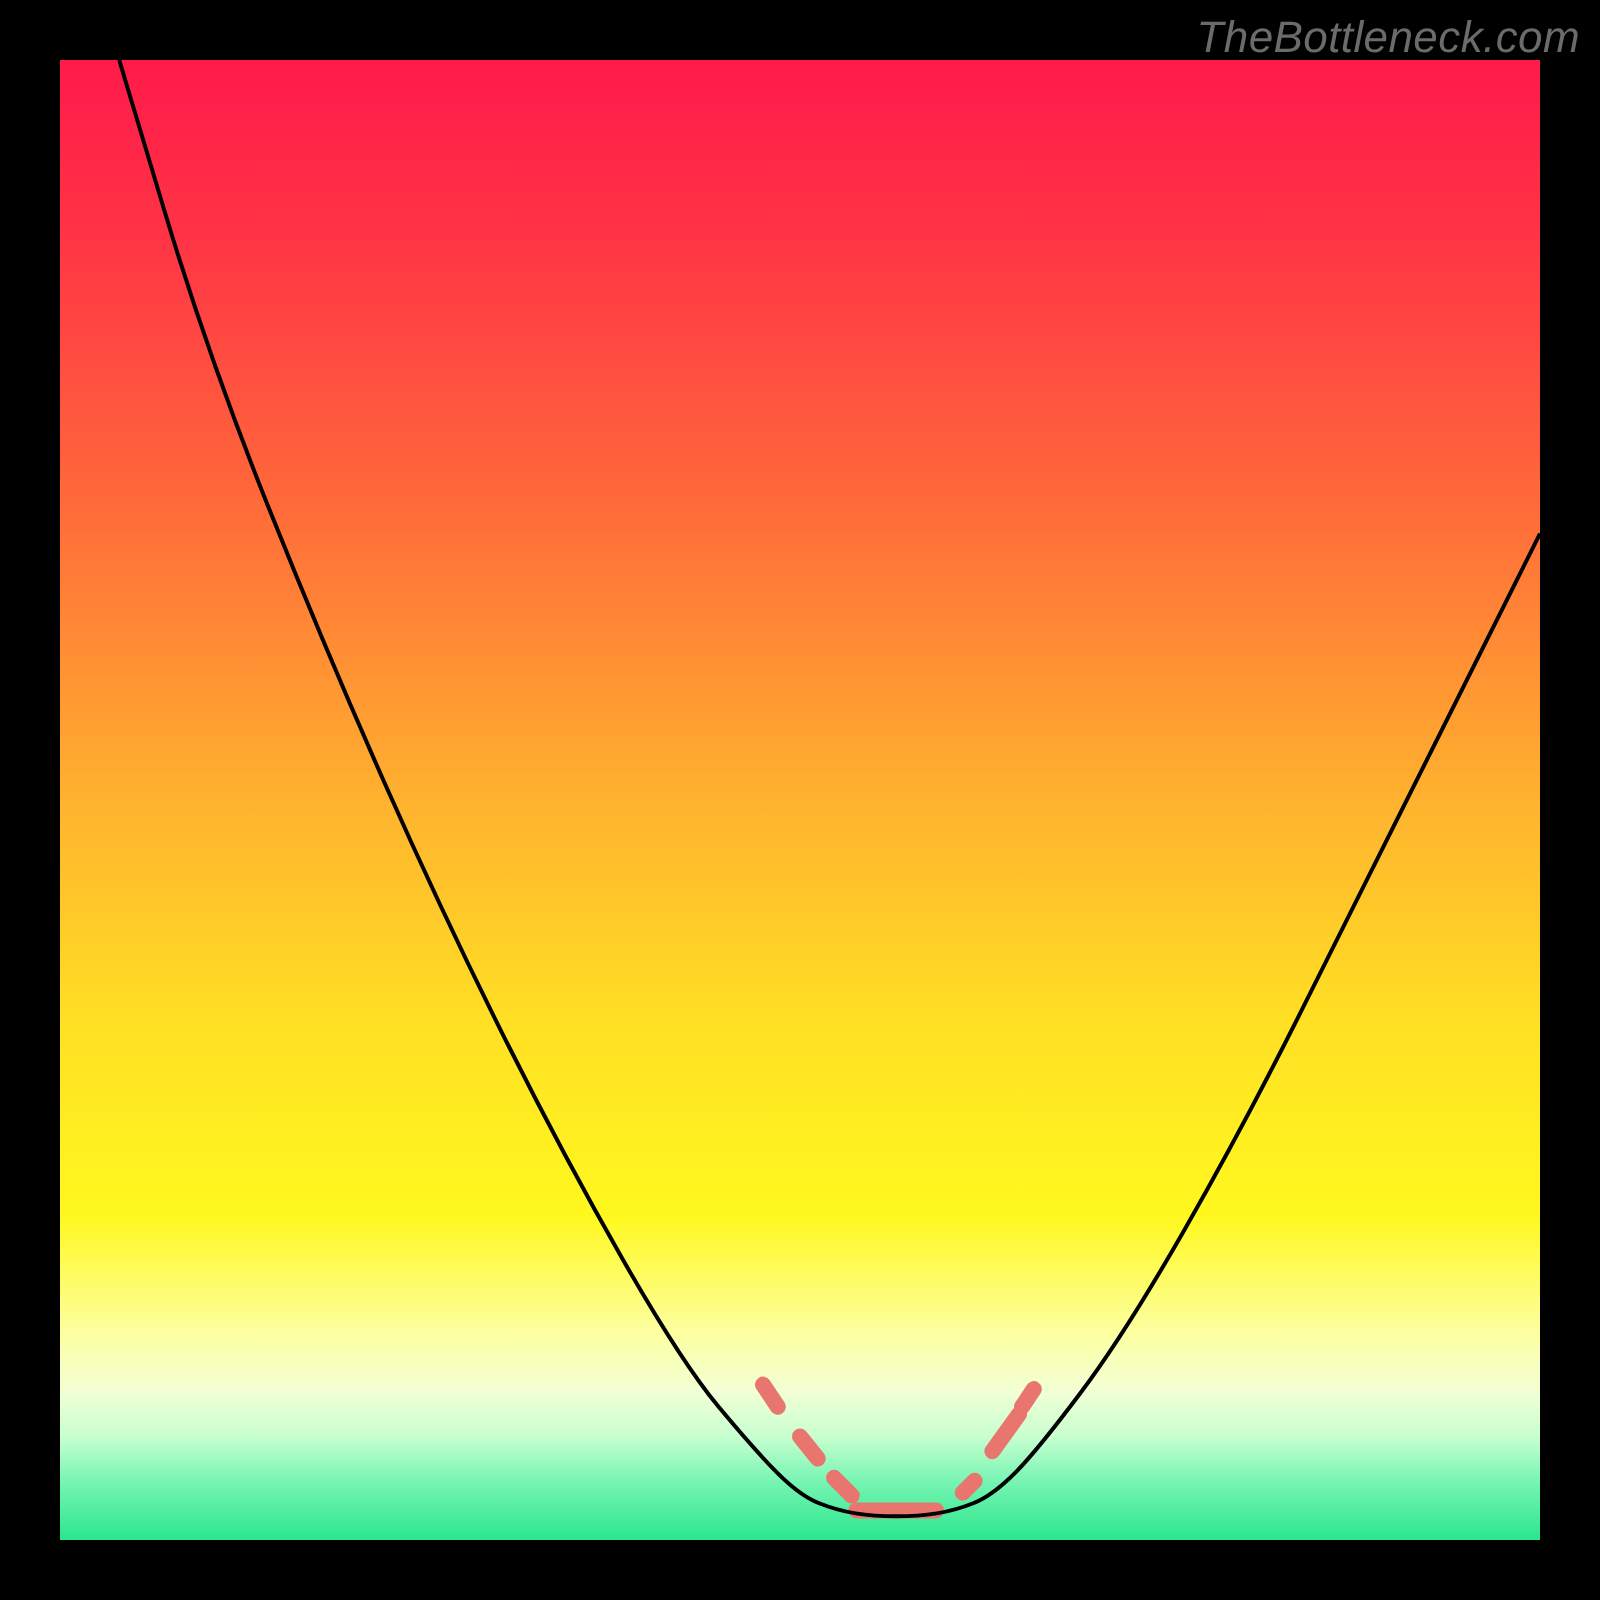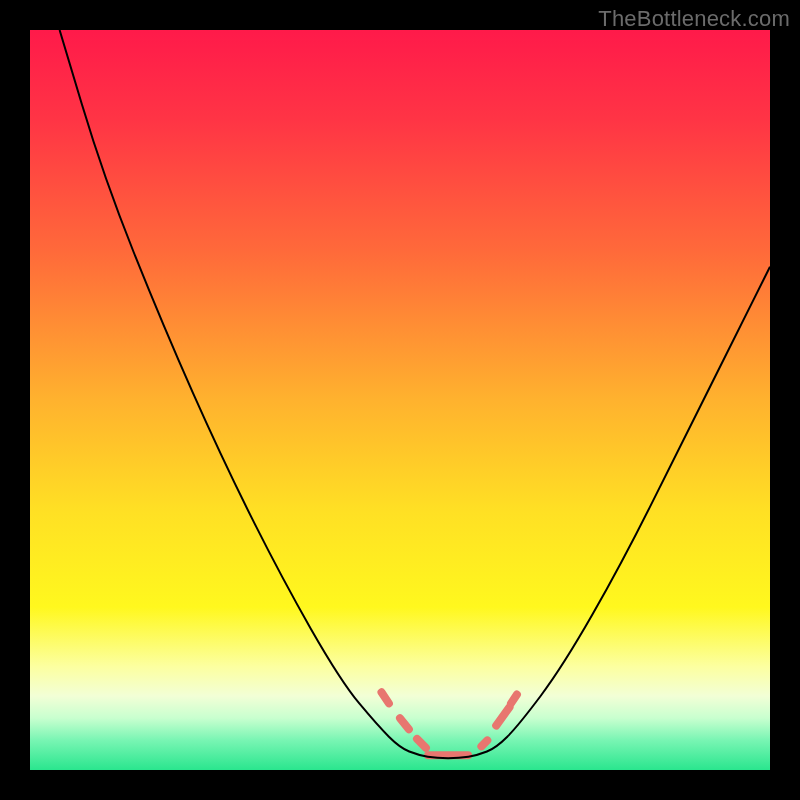--- a/index.html
+++ b/index.html
@@ -7,20 +7,21 @@
     padding: 0;
     width: 800px;
     height: 800px;
     background: #000;
     overflow: hidden;
   }
   .chart-container {
     position: relative;
     width: 800px;
     height: 800px;
+    font-style: italic;
   }
   .plot-area {
     position: absolute;
     left: 30px;
     top: 30px;
     width: 740px;
     height: 740px;
     overflow: hidden;
   }
   .watermark {

